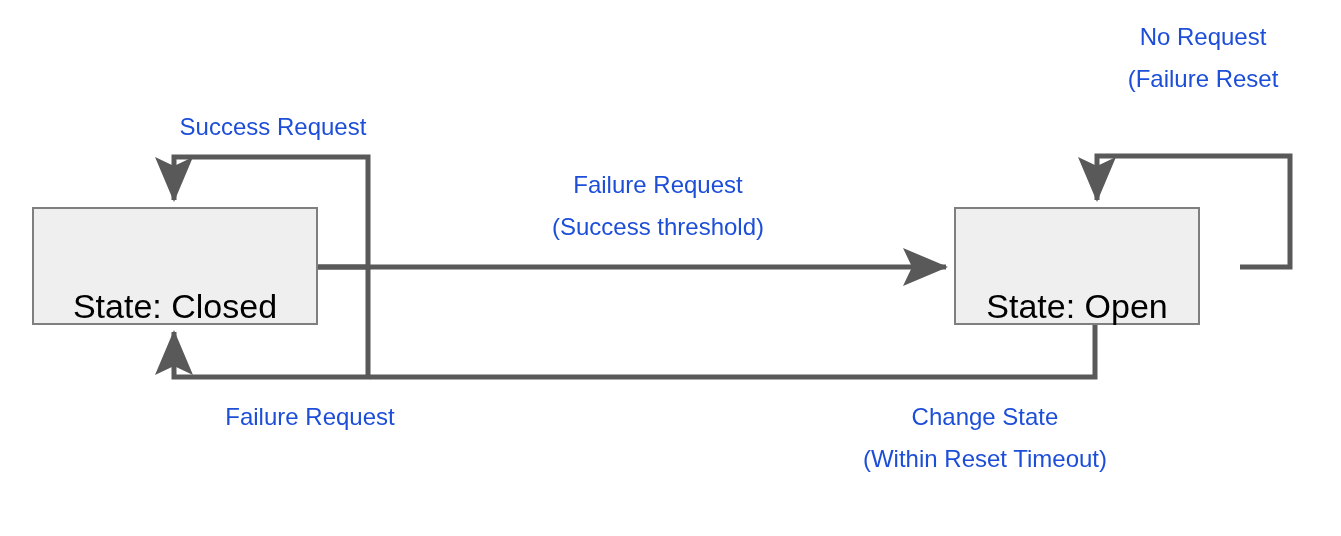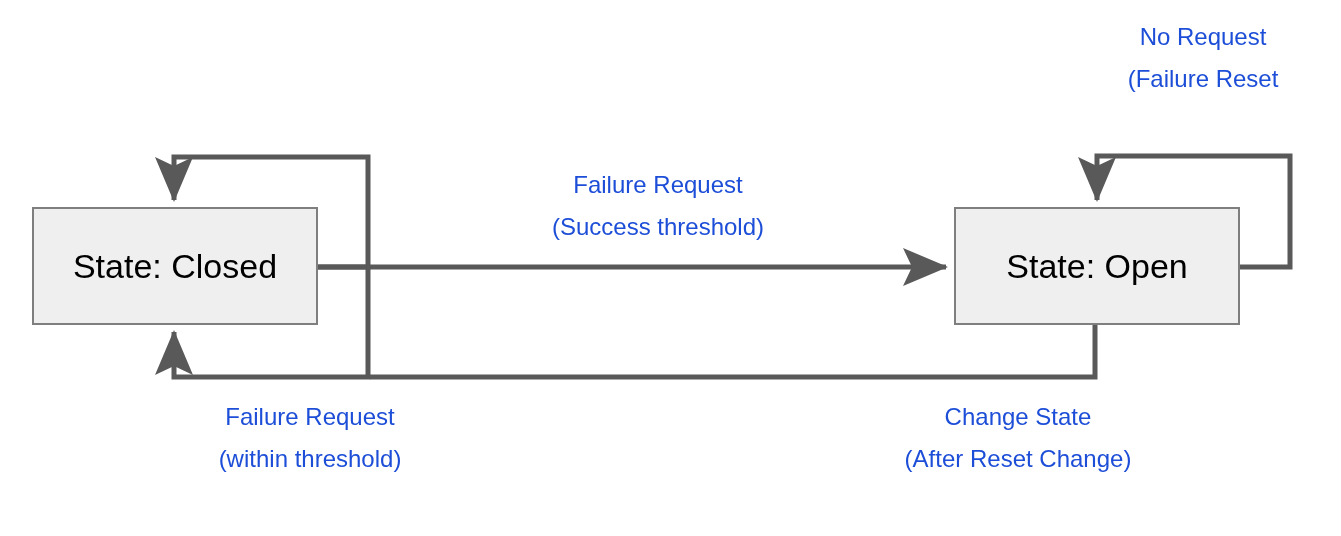--- a/index.html
+++ b/index.html
@@ -24,21 +24,21 @@
     top: 0;
     width: 1341px;
     height: 536px;
   }
   .state-box {
     position: absolute;
     box-sizing: border-box;
     background: #efefef;
     border: 2px solid #7f7f7f;
     display: flex;
-    align-items: center;
+    align-items: flex-end;
     justify-content: center;
     z-index: 3;
   }
   .state-box-label {
     font-family: "Liberation Sans", sans-serif;
     font-size: 34px;
     color: #000000;
     line-height: 1;
     white-space: nowrap;
     letter-spacing: 0px;
@@ -51,26 +51,26 @@
     line-height: 42px;
     text-align: center;
     white-space: nowrap;
     z-index: 4;
   }
   .edge-label .lbl-line {
     display: block;
   }
   
   #box-closed  { left: 32px;  top: 207px; width: 286px; height: 118px; }
-  #box-open    { left: 954px; top: 207px; width: 286px; height: 118px; }
+  #box-open    { left: 954px; top: 207px; width: 246px; height: 118px; }
 
   #label-success-request   { left: 123px; top: 106px; width: 300px; }
   #label-failure-reached   { left: 460px; top: 164px; width: 396px; }
   #label-failure-within    { left: 110px; top: 396px; width: 400px; }
-  #label-change-state      { left: 811px; top: 396px; width: 414px; }
+  #label-change-state      { left: 778px; top: 396px; width: 414px; }
   #label-no-request        { left: 1065px; top: 16px; width: 276px; }
 </style>
 </head>
 <body>
 
 <div id="diagram-root">
 
   <svg id="diagram-svg" viewBox="0 0 1341 536" xmlns="http://www.w3.org/2000/svg">
     <defs>
       <marker id="arrowhead" markerWidth="9" markerHeight="8" refX="8.6" refY="4" orient="auto" markerUnits="strokeWidth">
@@ -100,34 +100,36 @@
   </svg>
 
   <div class="state-box" id="box-closed">
     <span class="state-box-label">State: Closed</span>
   </div>
 
   <div class="state-box" id="box-open">
     <span class="state-box-label">State: Open</span>
   </div>
 
+  <div class="edge-label" id="label-success-request">
+    <span class="lbl-line">Success Request</span>
+  </div>
 
   <div class="edge-label" id="label-failure-reached">
     <span class="lbl-line">Failure Request</span>
     <span class="lbl-line">(Success threshold)</span>
   </div>
 
   <div class="edge-label" id="label-failure-within">
     <span class="lbl-line">Failure Request</span>
-    <span class="lbl-line">(within threshold)</span>
   </div>
 
   <div class="edge-label" id="label-change-state">
     <span class="lbl-line">Change State</span>
-    <span class="lbl-line">(After Reset Change)</span>
+    <span class="lbl-line">(Within Reset Timeout)</span>
   </div>
 
   <div class="edge-label" id="label-no-request">
     <span class="lbl-line">No Request</span>
     <span class="lbl-line">(Failure Reset</span>
   </div>
 
 </div>
 
 </body></html>

